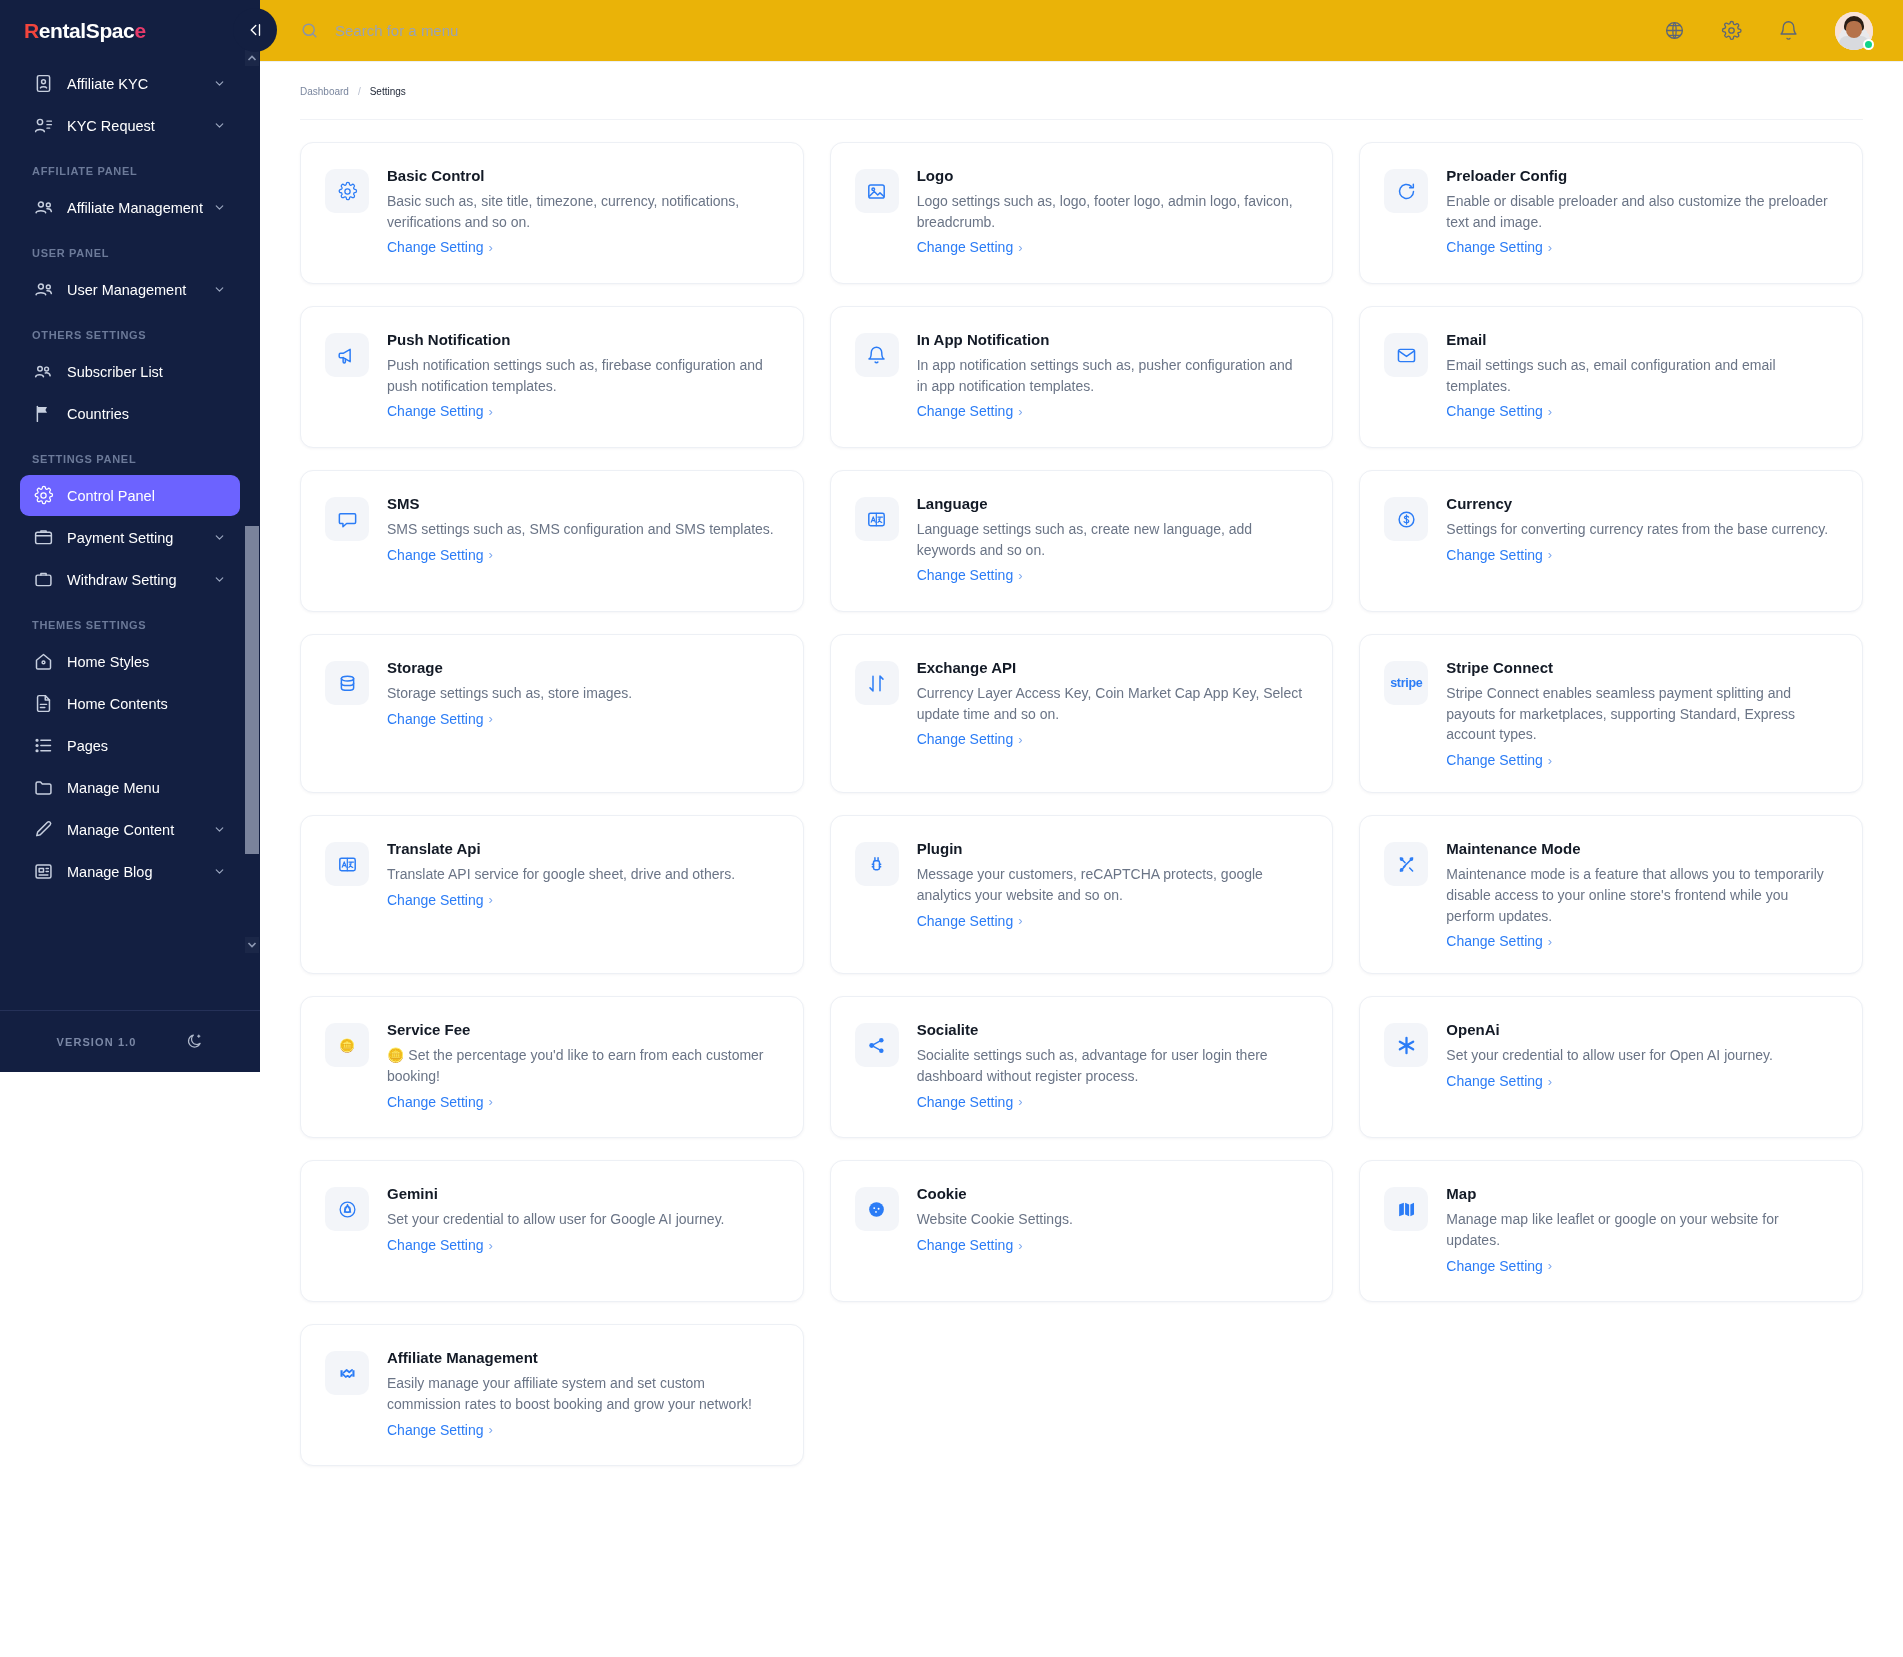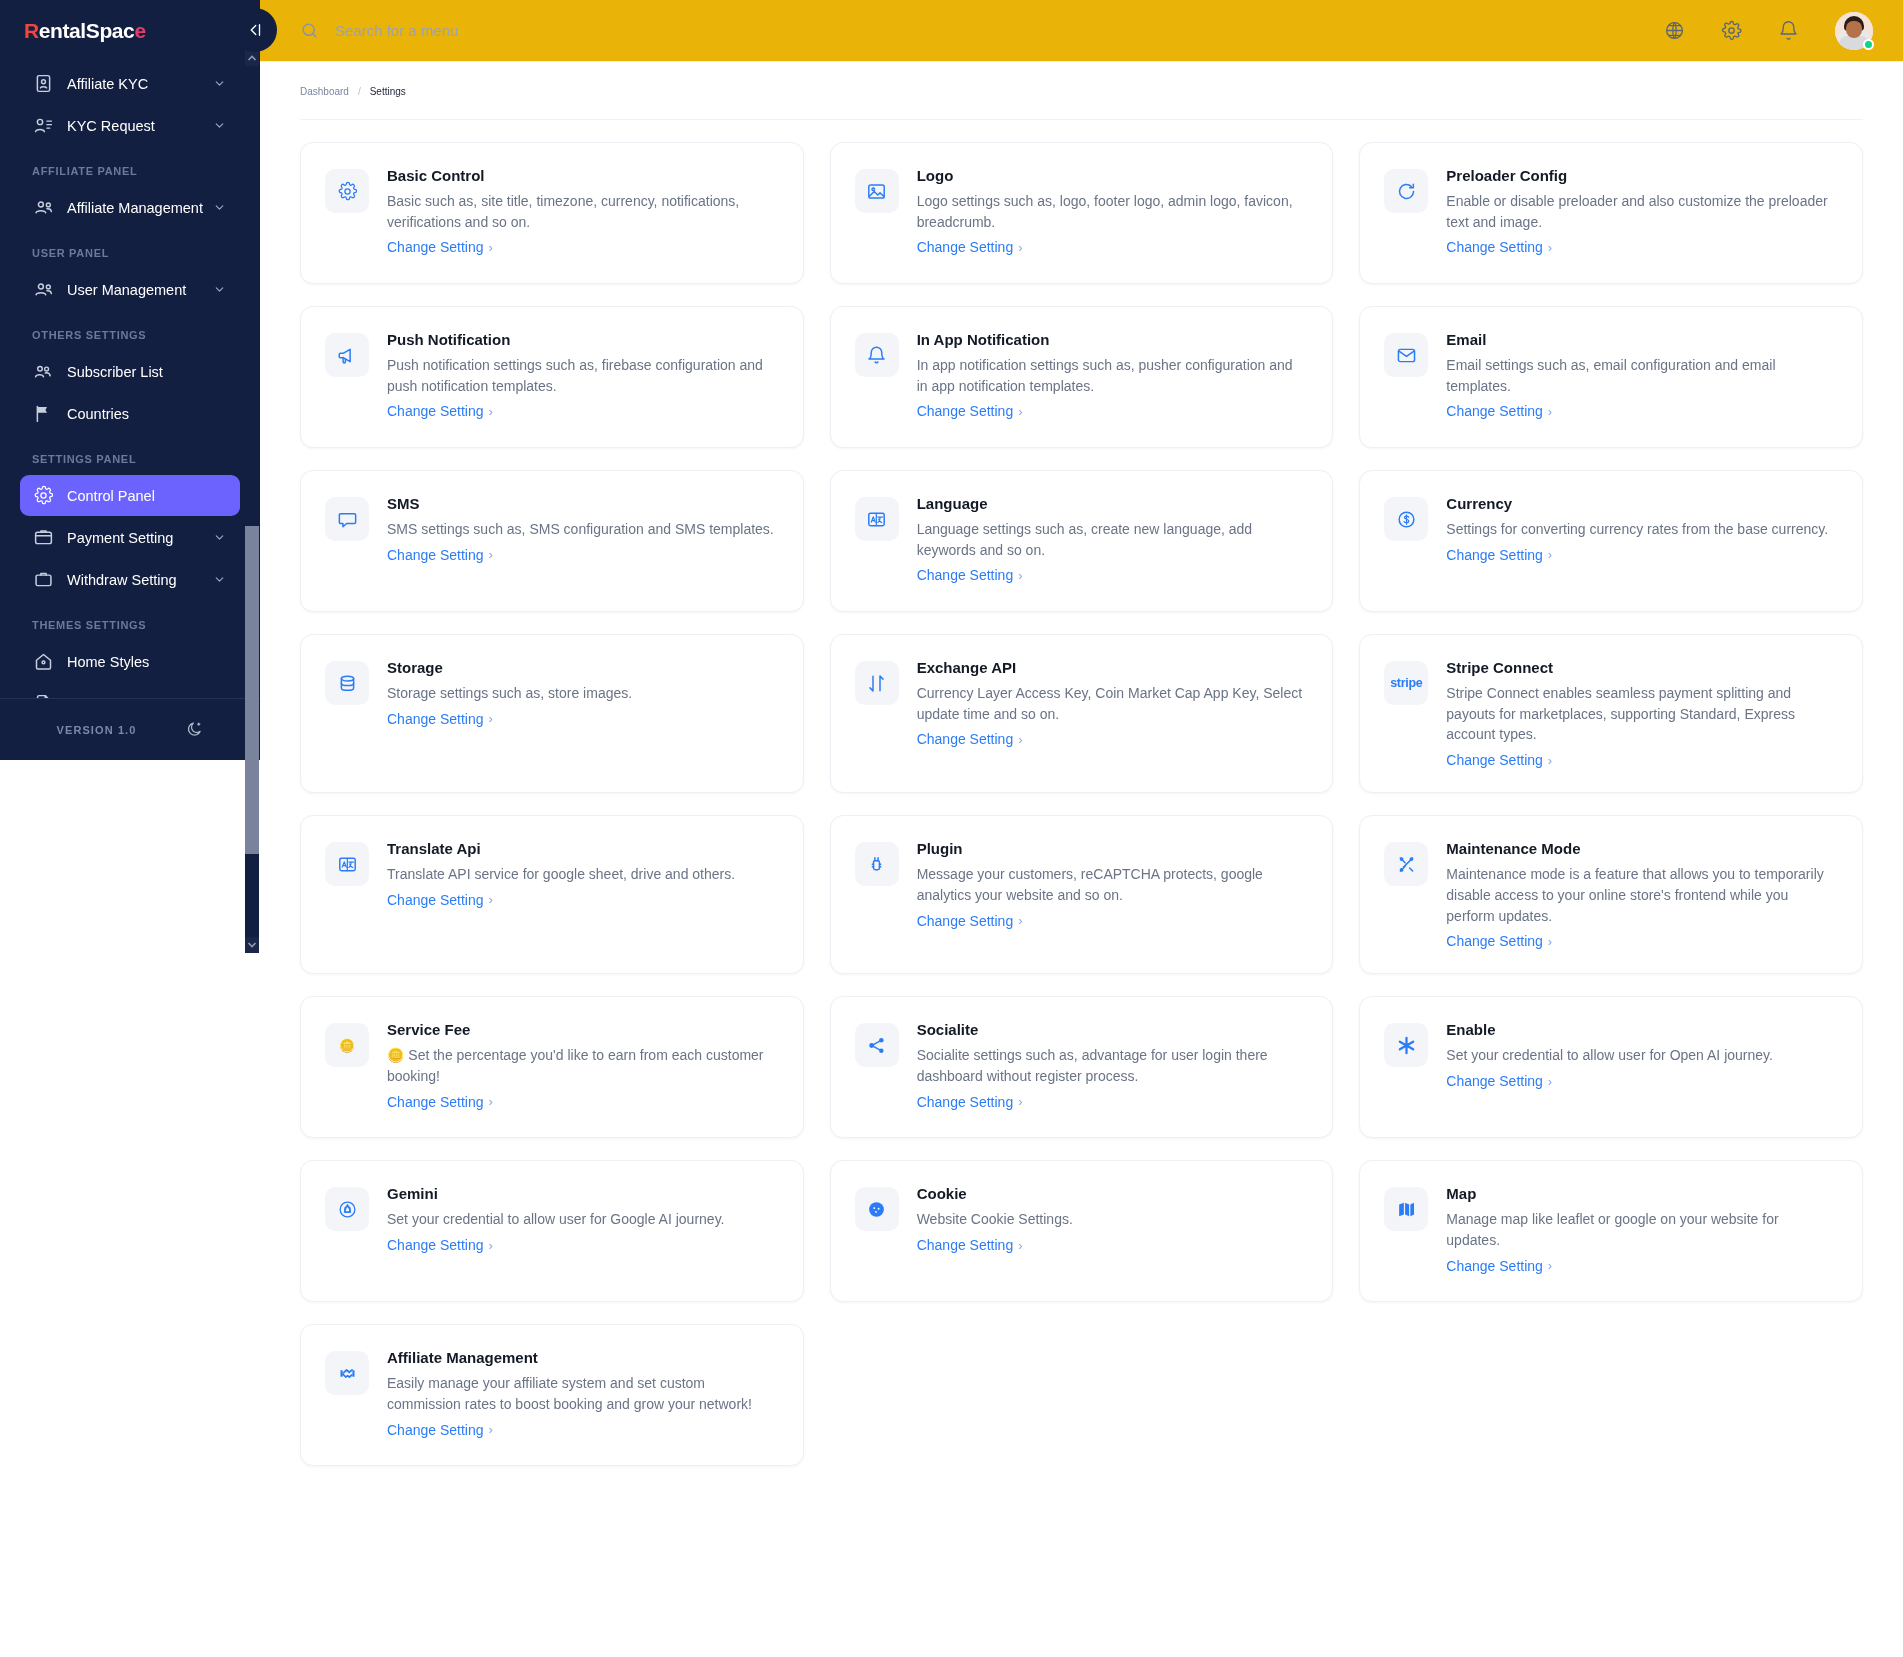--- a/index.html
+++ b/index.html
@@ -8,21 +8,21 @@
     background: #ffffff;
     font-family: "Liberation Sans", sans-serif;
     overflow: hidden;
   }
   .app { display: flex; width: 1903px; height: 1657px; position: relative; }
 
   
   .sidebar {
     width: 260px; min-width: 260px;
     background: #131f41;
-    height: 760px;
+    height: 1072px;
     position: relative;
     display: flex; flex-direction: column;
     z-index: 5;
   }
   .brand { height: 62px; display: flex; align-items: center; padding-left: 24px; }
   .brand-text { font-size: 21px; font-weight: 700; letter-spacing: -0.4px; white-space: nowrap; }
   .brand-r { color: #f2453d; }
   .brand-rest { color: #ffffff; }
   .brand-pin { color: #e83a6a; }
 
@@ -726,21 +726,21 @@
               </a>
             </div>
           </div>
           <div class="card">
             <div class="card-ic">
               <svg width="21" height="21" viewBox="0 0 24 24" fill="none" stroke="currentColor" stroke-width="1.7" stroke-linecap="round" stroke-linejoin="round">
                 <path d="M12 3.2v17.6M4.4 7.6l15.2 8.8M19.6 7.6 4.4 16.4" stroke-width="2.6"></path>
               </svg>
             </div>
             <div class="card-body">
-              <div class="card-title">Enable</div>
+              <div class="card-title">OpenAi</div>
               <div class="card-desc">Set your credential to allow user for Open AI journey.</div>
               <a class="card-link">
                 <span>Change Setting</span>
                 <span class="ch">›</span>
               </a>
             </div>
           </div>
           <div class="card">
             <div class="card-ic">
               <svg width="21" height="21" viewBox="0 0 24 24" fill="none" stroke="currentColor" stroke-width="1.7" stroke-linecap="round" stroke-linejoin="round">

